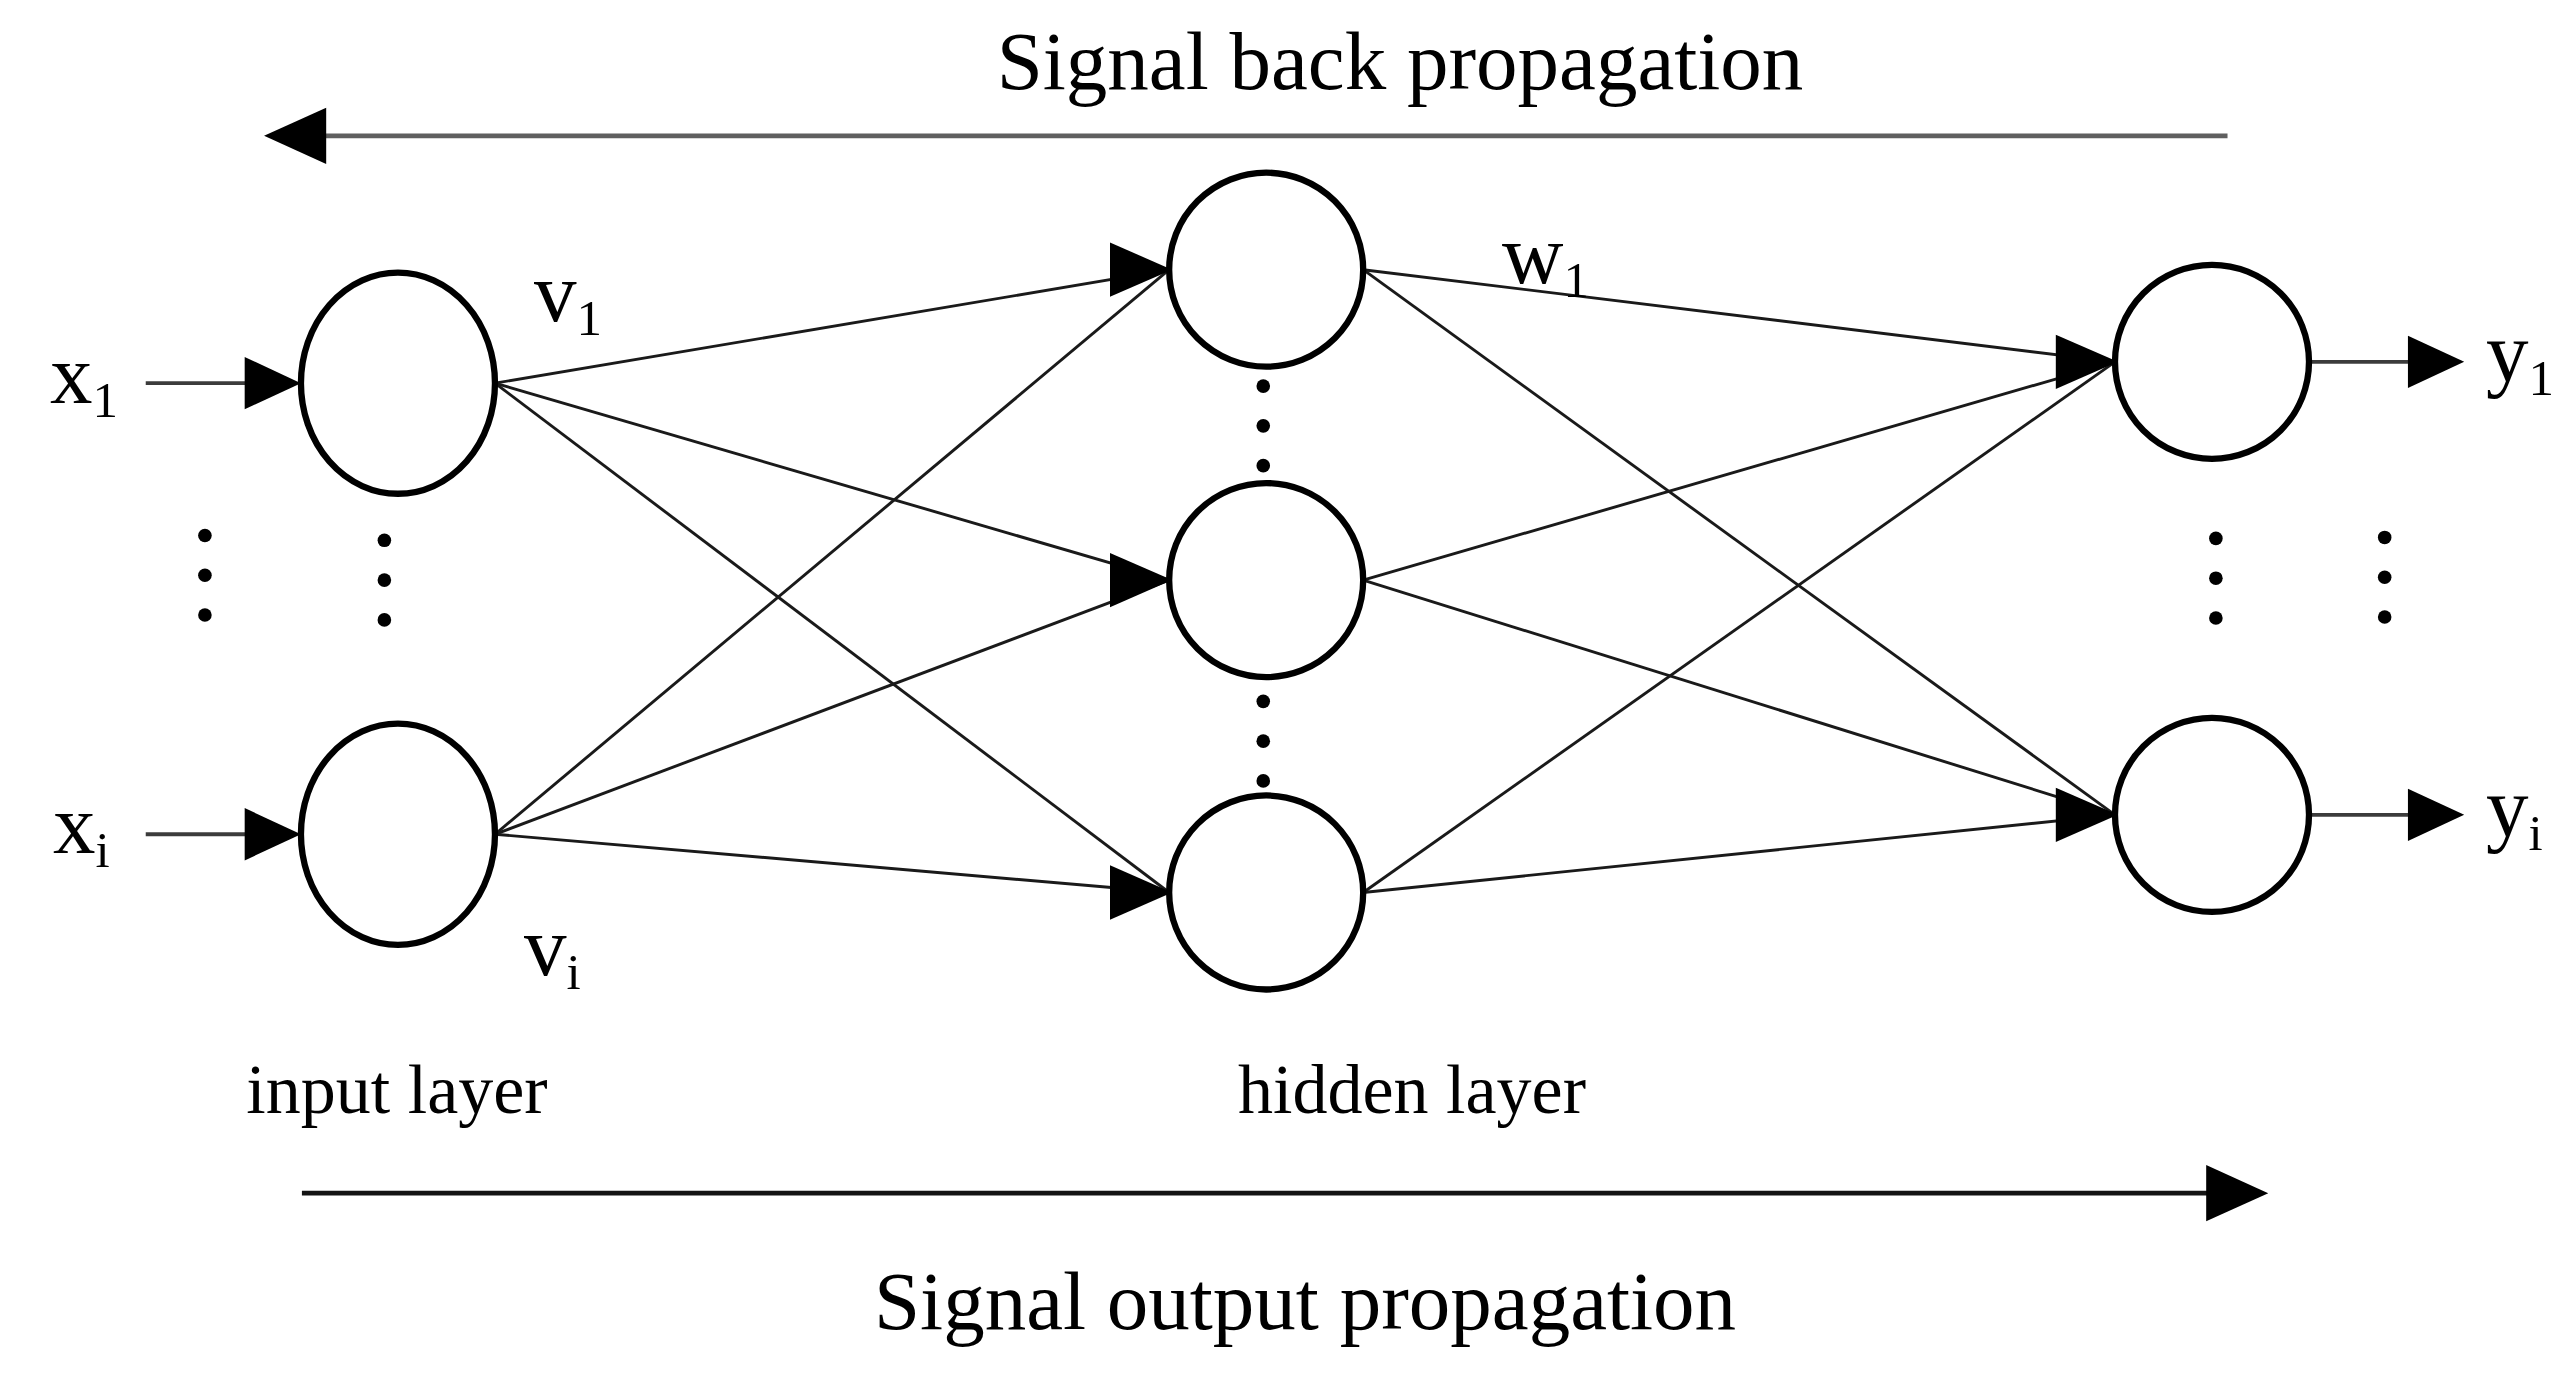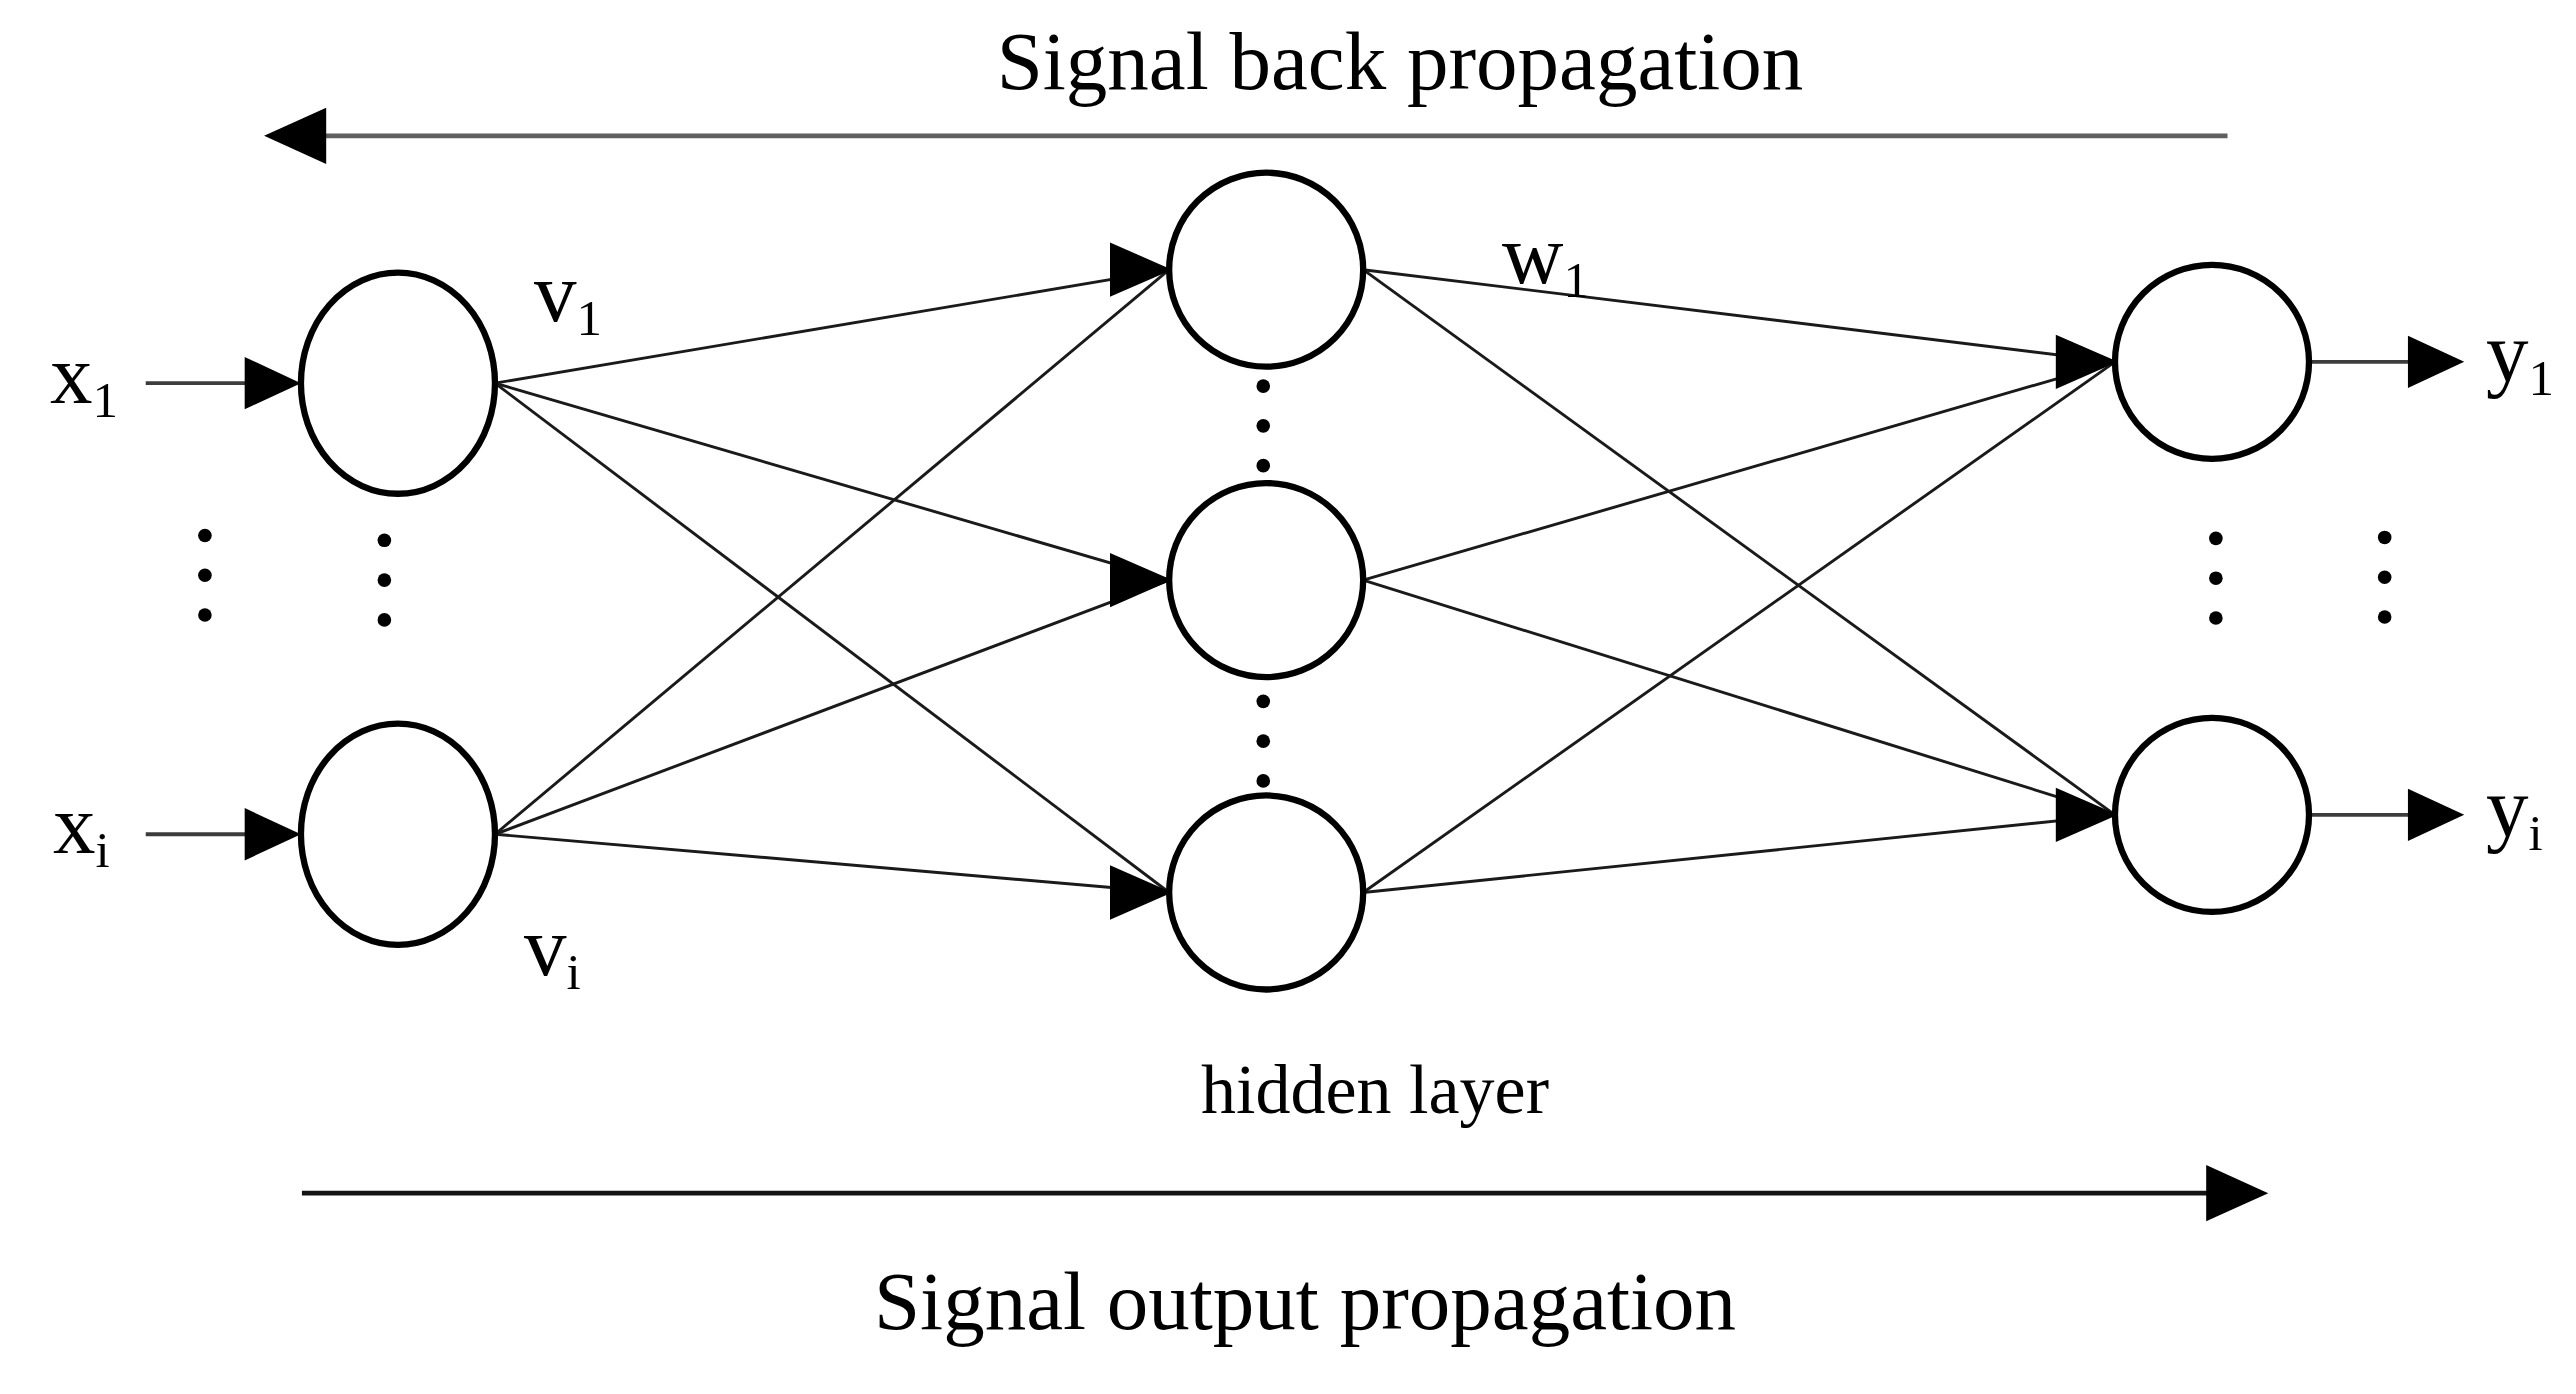--- a/index.html
+++ b/index.html
@@ -131,21 +131,22 @@
     <g>
       <circle class="dot" cx="2458" cy="554" r="7"></circle>
       <circle class="dot" cx="2458" cy="595" r="7"></circle>
       <circle class="dot" cx="2458" cy="636" r="7"></circle>
     </g>
   </svg>
 
   <div class="lbl title-lbl" style="left:1400px;top:20.4px">Signal back propagation</div>
   <div class="lbl title-lbl" style="left:1305px;top:1260px">Signal output propagation</div>
 
-  <div class="lbl layer-lbl" style="left:1375px;top:1055px">hidden layer</div>
+  <div class="lbl layer-lbl" style="left:397px;top:1055px">input layer</div>
+  <div class="lbl layer-lbl" style="left:1412px;top:1055px">hidden layer</div>
 
   <div class="lbl node-lbl" style="left:50px;top:332px">
     <span>x</span><sub>1</sub>
   </div>
   <div class="lbl node-lbl" style="left:53px;top:782px">
     <span>x</span><sub>i</sub>
   </div>
   <div class="lbl node-lbl" style="left:534px;top:250px">
     <span>v</span><sub>1</sub>
   </div>

